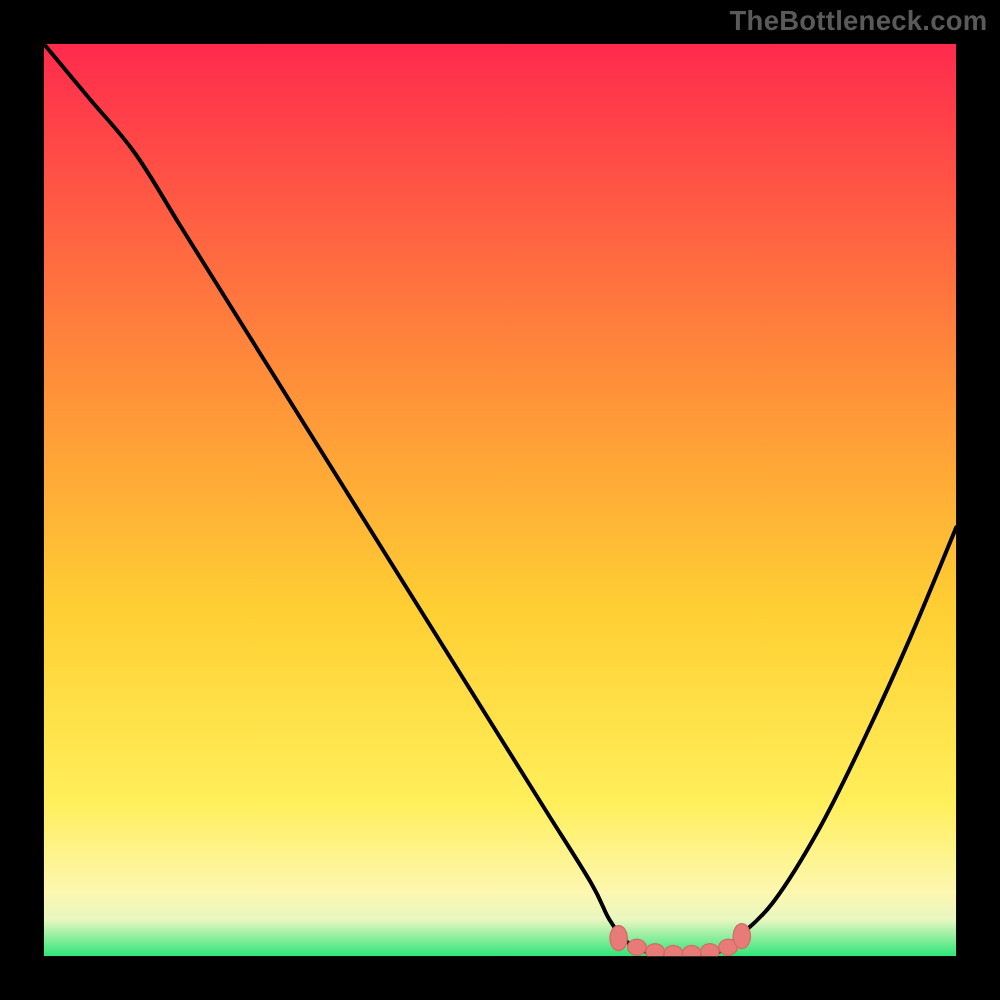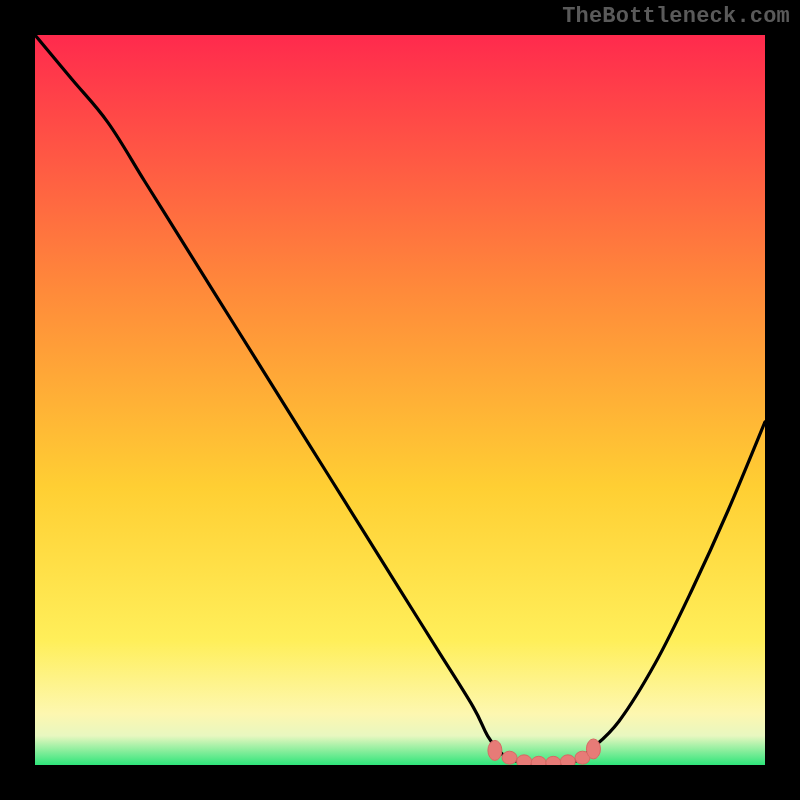--- a/index.html
+++ b/index.html
@@ -15,21 +15,21 @@
     left: 0;
     top: 0;
     width: 800px;
     height: 800px;
     background: #000;
   }
   .attribution {
     position: absolute;
     top: 4px;
     right: 10px;
-    font-family: Liberation Mono, monospace;
+    font-family: Liberation Sans, sans-serif;
     font-size: 22px;
     font-weight: 600;
     color: #5a5a5a;
     letter-spacing: 0.2px;
   }
   svg.plot {
     position: absolute;
     left: 35px;
     top: 35px;
     width: 730px;

